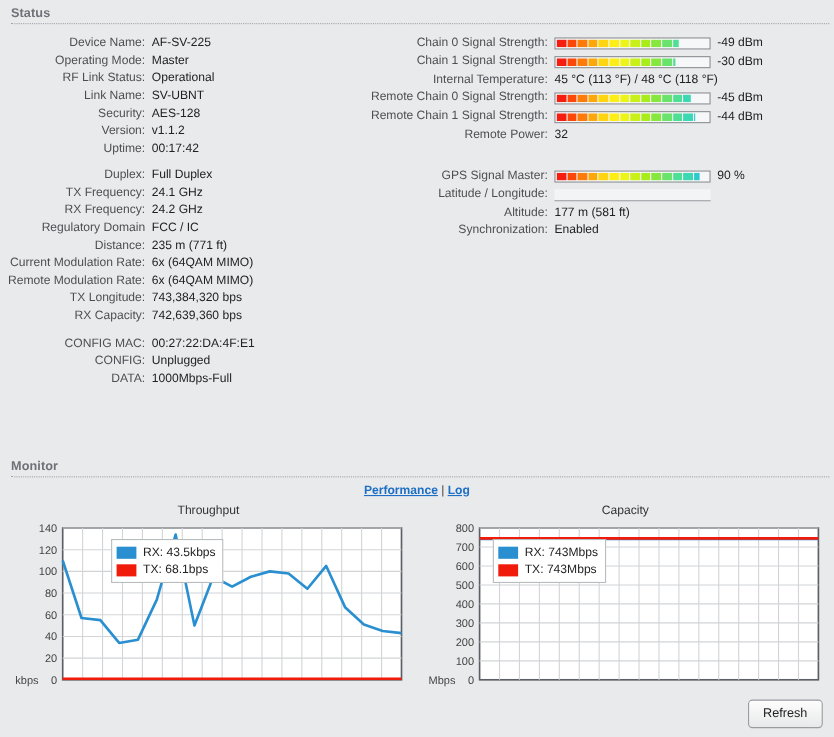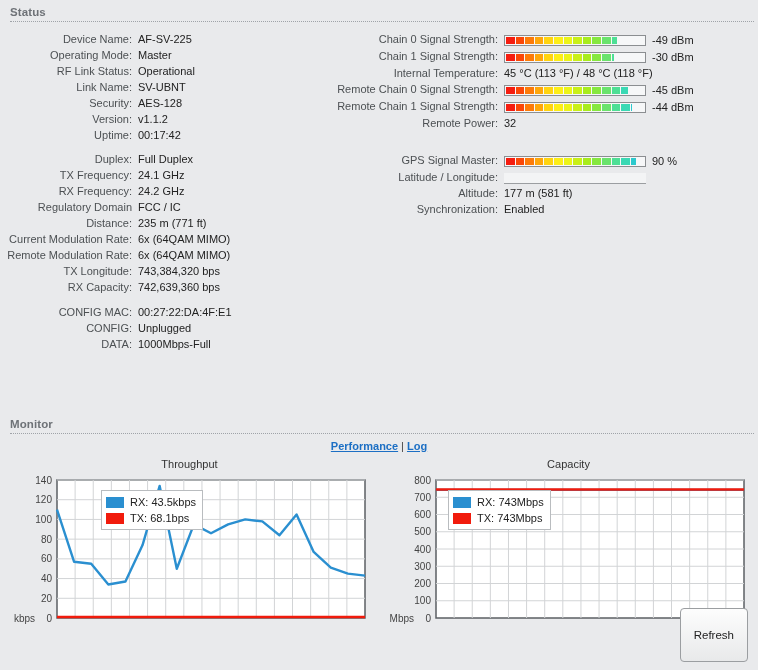--- a/index.html
+++ b/index.html
@@ -168,21 +168,21 @@
     position: absolute;
     right: 10px; bottom: 8px;
   }
   .btn {
     font-family: "Liberation Sans", sans-serif;
     font-size: 11.5px;
     color: #222;
     background: linear-gradient(#fdfdfd, #e8e9ea);
     border: 1px solid #9b9ea1;
     border-radius: 4px;
-    padding: 20px 13px;
+    padding: 6px 13px;
     cursor: pointer;
   }
 </style>
 </head>
 <body>
 
 <div>
   <div class="section-header">Status</div>
   <div class="dotted-rule"></div>
 

